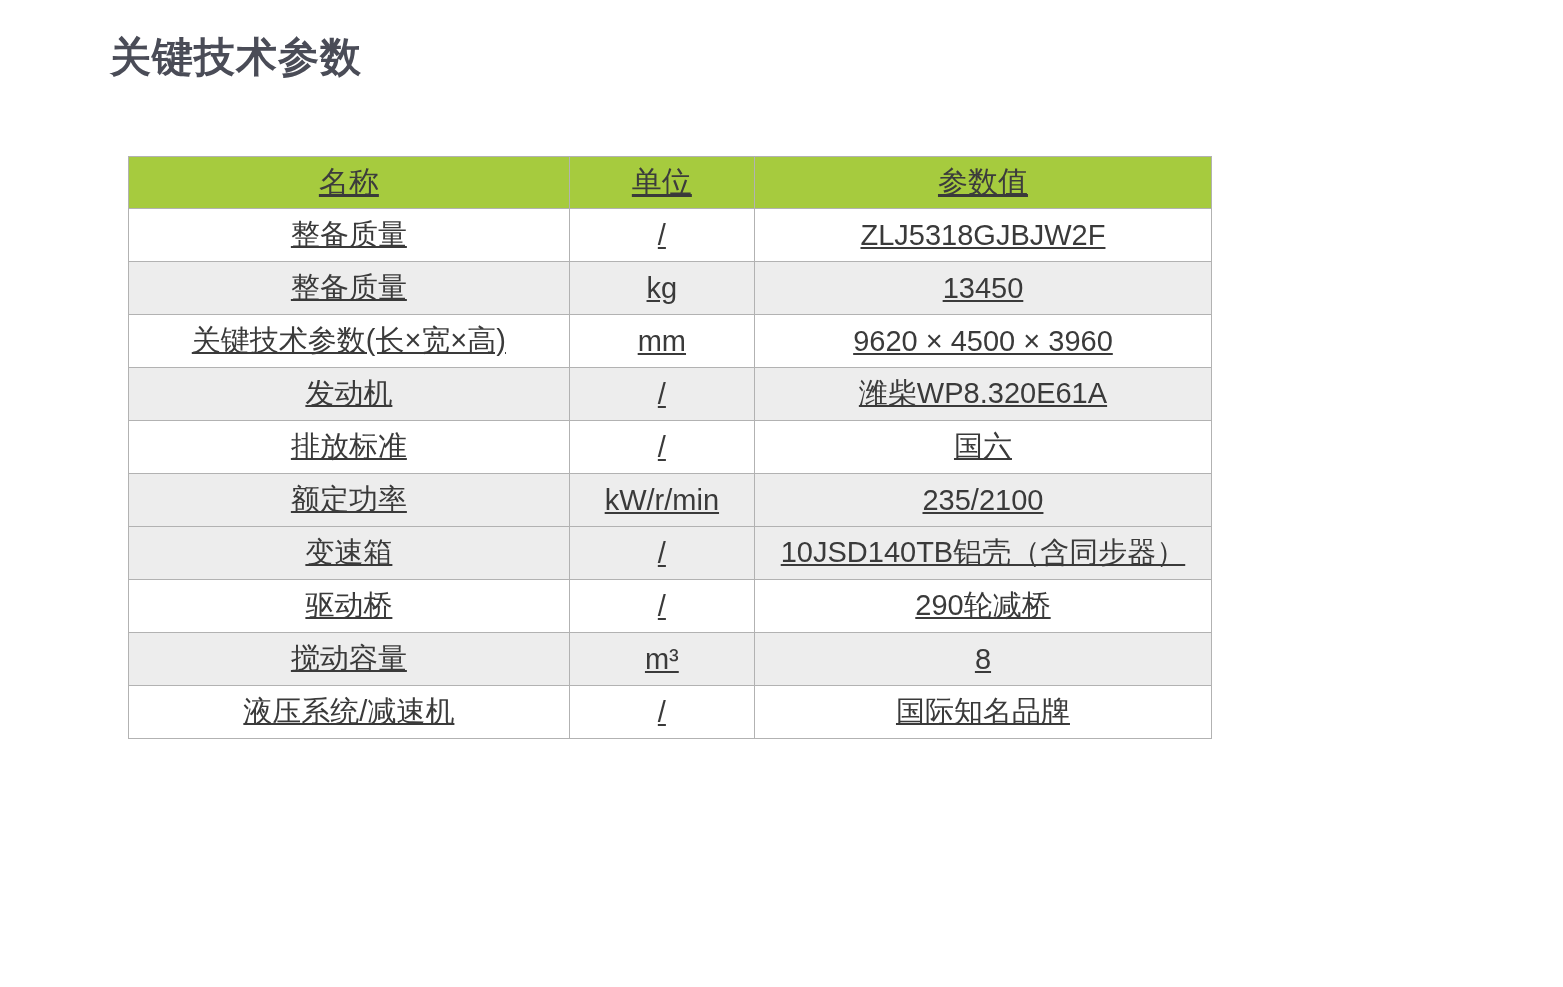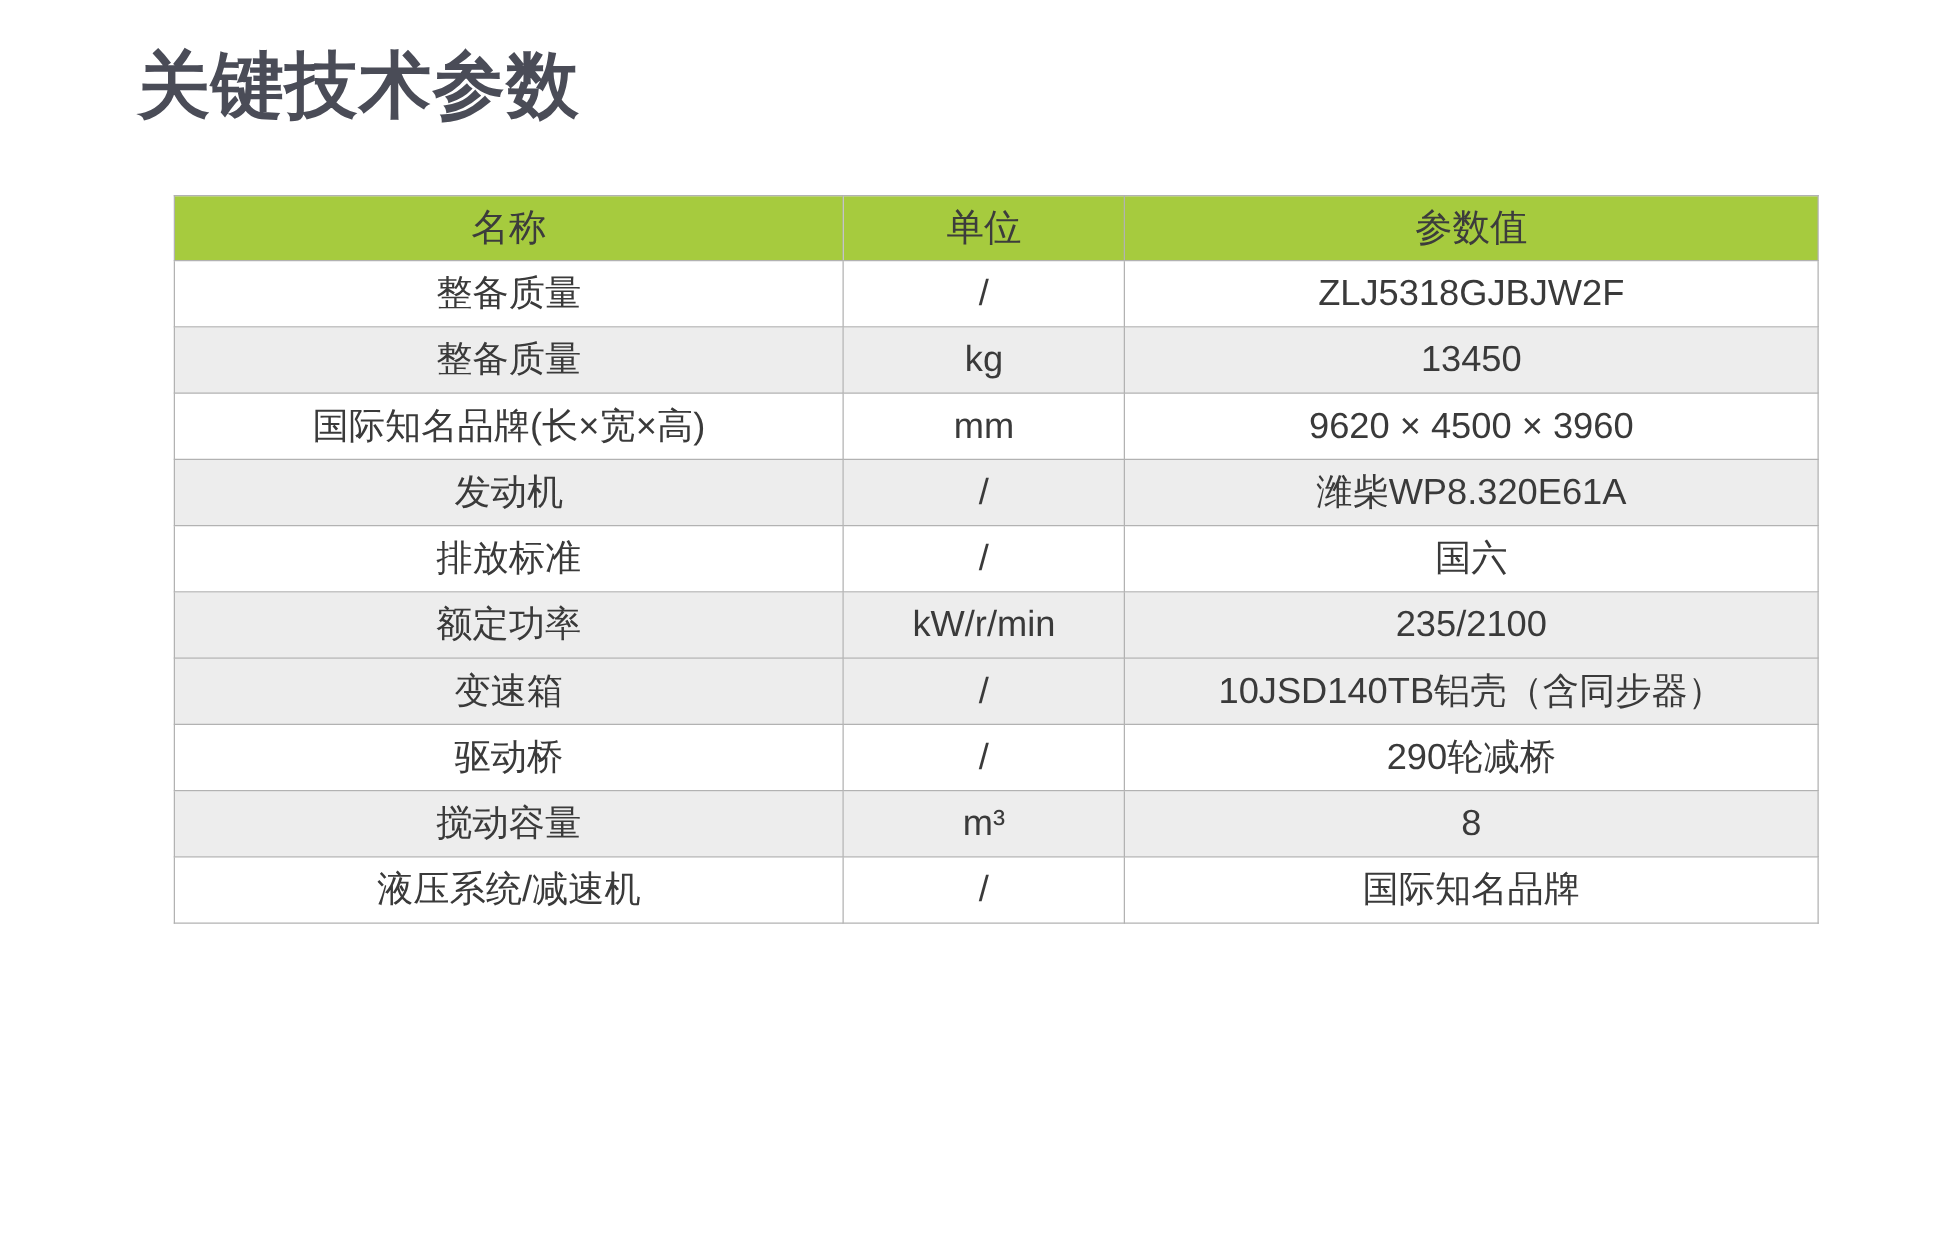--- a/index.html
+++ b/index.html
@@ -13,34 +13,35 @@
     width: 1563px;
     height: 987px;
     background: #ffffff;
     overflow: hidden;
   }
   .page-title {
     position: absolute;
     left: 110px;
     top: 30px;
     margin: 0;
-    font-size: 58px;
+    font-size: 41px;
     font-weight: 900;
     letter-spacing: 1px;
     color: #4a4c57;
   }
   table.spec-table {
     position: absolute;
-    left: 139px;
+    left: 128px;
     top: 156px;
-    width: 1316px;
+    width: 1084px;
     border-collapse: collapse;
     table-layout: fixed;
     font-size: 29px;
     color: #3a3a3a;
+    text-decoration: underline;
   }
   table.spec-table th,
   table.spec-table td {
     border: 1px solid #b2b2b2;
     text-align: center;
     vertical-align: middle;
     padding: 0 8px;
     overflow: hidden;
     white-space: nowrap;
   }
@@ -89,21 +90,21 @@
         <td>整备质量</td>
         <td>/</td>
         <td>ZLJ5318GJBJW2F</td>
       </tr>
       <tr class="alt">
         <td>整备质量</td>
         <td>kg</td>
         <td>13450</td>
       </tr>
       <tr>
-        <td>国际知名品牌(长×宽×高)</td>
+        <td>关键技术参数(长×宽×高)</td>
         <td>mm</td>
         <td>9620 × 4500 × 3960</td>
       </tr>
       <tr class="alt">
         <td>发动机</td>
         <td>/</td>
         <td>潍柴WP8.320E61A</td>
       </tr>
       <tr>
         <td>排放标准</td>

